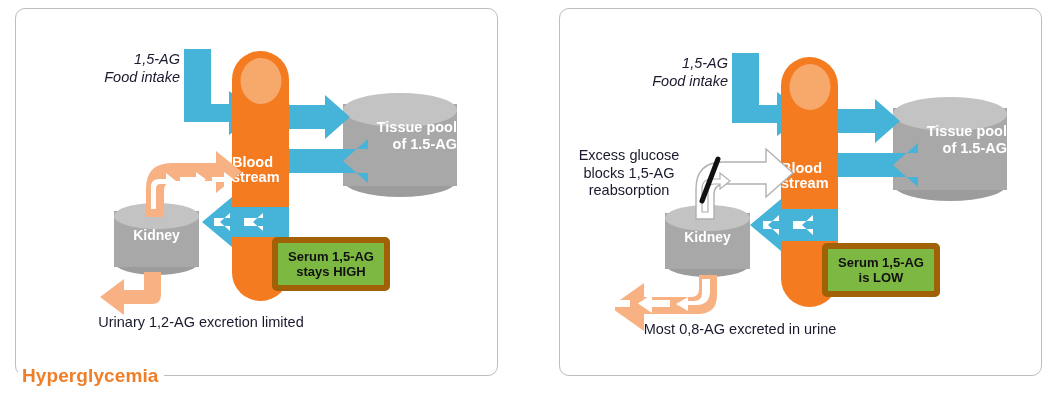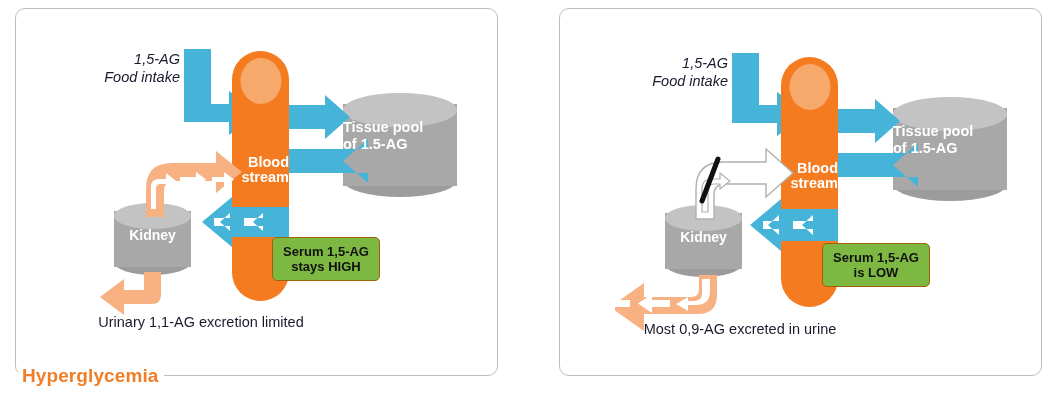--- a/index.html
+++ b/index.html
@@ -14,44 +14,44 @@
   .caption{position:absolute;font-size:19px;font-weight:bold;color:#F07E26;
            letter-spacing:.1px;white-space:nowrap;background:#fff;padding:0 6px 0 4px;}
 
   .stage{position:absolute;inset:0;}
 
   
   .bloodcol{position:absolute;background:#F47B20;border-radius:34px;}
   .bloodcol .cap{position:absolute;left:50%;top:7px;transform:translateX(-50%);
       width:72%;height:46px;border-radius:50%;background:#F7A86B;}
   .bloodlabel{position:absolute;color:#fff;font-weight:bold;font-size:14.5px;
-      line-height:15px;text-align:right;white-space:nowrap;}
+      line-height:15px;text-align:left;white-space:nowrap;}
 
   
   .cyl{position:absolute;}
   .cyl .body{position:absolute;left:0;right:0;top:11px;bottom:11px;background:#A8A8A8;}
   .cyl .top{position:absolute;left:0;right:0;top:0;height:34px;border-radius:50%;background:#C3C3C3;}
   .cyl .bot{position:absolute;left:0;right:0;bottom:0;height:34px;border-radius:50%;background:#9C9C9C;}
   .cyl .txt{position:absolute;left:0;right:0;top:38%;transform:translateY(-40%);
-      text-align:left;color:#fff;font-weight:bold;font-size:14.5px;line-height:17px;z-index:3;}
+      text-align:right;color:#fff;font-weight:bold;font-size:14.5px;line-height:17px;z-index:3;}
 
-  .kid{position:absolute;}
+  .kid{position:absolute;padding-left:8px;}
   .kid .body{position:absolute;left:0;right:0;top:8px;bottom:8px;background:#A8A8A8;}
   .kid .top{position:absolute;left:0;right:0;top:0;height:26px;border-radius:50%;background:#C3C3C3;}
   .kid .bot{position:absolute;left:0;right:0;bottom:0;height:26px;border-radius:50%;background:#9C9C9C;}
   .kid .txt{position:absolute;left:0;right:0;top:34%;text-align:center;color:#fff;
       font-weight:bold;font-size:14px;z-index:3;}
 
   
   .lbl{position:absolute;font-size:14.5px;color:#1a1a2e;line-height:17.5px;white-space:pre;}
   .lbl.c{text-align:center;}
   .lbl.r{text-align:right;font-style:italic;}
 
   
-  .badge{position:absolute;background:#7DB842;border:1px solid #a16207;border-radius:5px;
+  .badge{position:absolute;background:#7DB842;border:6px solid #a16207;border-radius:5px;
       color:#111;font-weight:bold;font-size:13px;line-height:15px;text-align:center;
       display:flex;align-items:center;justify-content:center;white-space:pre;}
 
   svg{position:absolute;left:0;top:0;overflow:visible;}
 </style>
 </head>
 <body>
 
 <div id="root">
 
@@ -101,21 +101,21 @@
         <path d="M228,209 L247,209 L247,204 L237,213 L247,222 L247,217 L228,217 Z" fill="#fff"></path>
       </svg>
 
       <svg width="483" height="368">
         <path d="M128,263 L145,263 L145,286 Q145,295 136,295 L108,295 L108,306 L84,288 L108,270 L108,281 L128,281 Z" fill="#F7B183"></path>
       </svg>
 
       <div class="lbl r" style="left:18px;top:42px;width:146px;">1,5-AG<br>Food intake</div>
 
 
-      <div class="lbl c" style="left:40px;top:305px;width:290px;">Urinary 1,1-AG excretion limited</div>
+      <div class="lbl c" style="left:40px;top:305px;width:290px;">Urinary 1,2-AG excretion limited</div>
 
       <div class="badge" style="left:256px;top:228px;width:106px;height:42px;">Serum 1,5-AG<br>stays HIGH</div>
 
     </div>
   </div>
   <div class="caption" style="left:18px;top:365px;">Hyperglycemia</div>
 
   <div class="panel right">
     <div class="stage">
 
@@ -163,21 +163,22 @@
       <svg width="483" height="368">
         <path d="M130,266 L157,266 L157,286 Q157,305 138,305 L84,305 L84,322 L50,298 L84,274 L84,288
                  L131,288 Q139,288 139,280 L139,266 Z" fill="#F7B183"></path>
         <path d="M137,270 L150,270 L150,282 Q150,296 136,296 L128,296 L128,302 L116,295 L128,288 L128,292 L134,292 Q142,292 142,284 L142,270 Z" fill="#fff"></path>
         <path d="M110,291 L92,291 L92,285 L78,294.5 L92,304 L92,298 L110,298 Z" fill="#fff"></path>
         <path d="M70,291 L55,291 L55,285 L41,294.5 L55,304 L55,298 L70,298 Z" fill="#fff"></path>
       </svg>
 
       <div class="lbl r" style="left:22px;top:46px;width:146px;">1,5-AG<br>Food intake</div>
 
+      <div class="lbl c" style="left:2px;top:138px;width:134px;">Excess glucose<br>blocks 1,5-AG<br>reabsorption</div>
 
-      <div class="lbl c" style="left:40px;top:312px;width:280px;">Most 0,9-AG excreted in urine</div>
+      <div class="lbl c" style="left:40px;top:312px;width:280px;">Most 0,8-AG excreted in urine</div>
 
       <div class="badge" style="left:262px;top:234px;width:106px;height:42px;">Serum 1,5-AG<br>is LOW</div>
 
     </div>
   </div>
 
 </div>
 
 </body></html>

